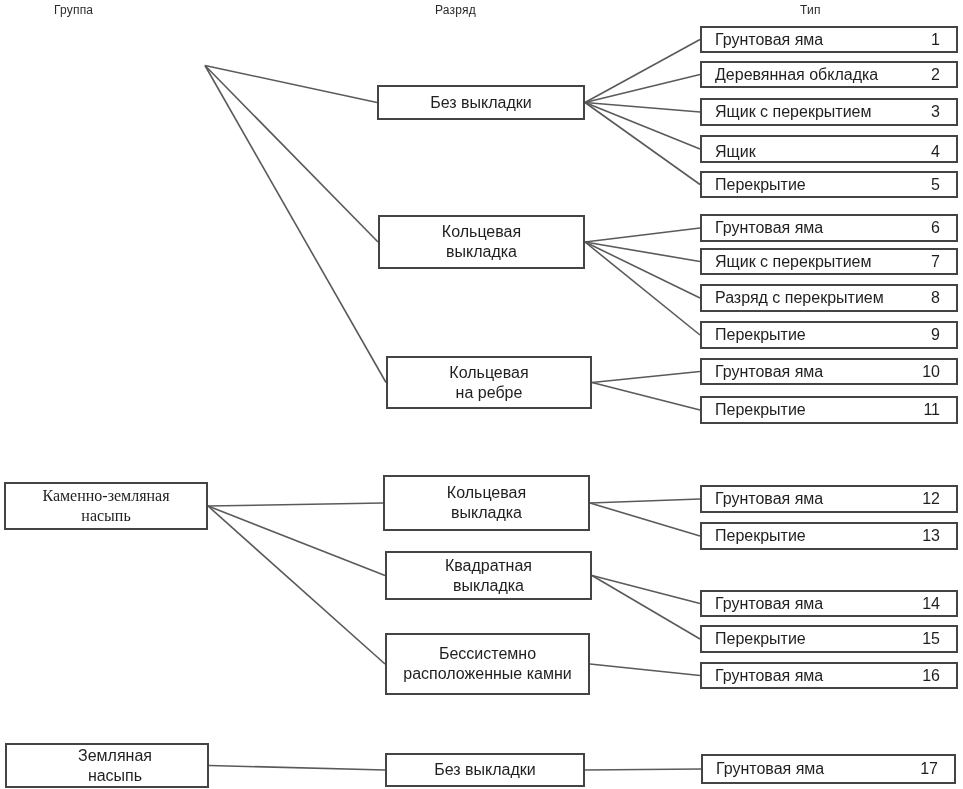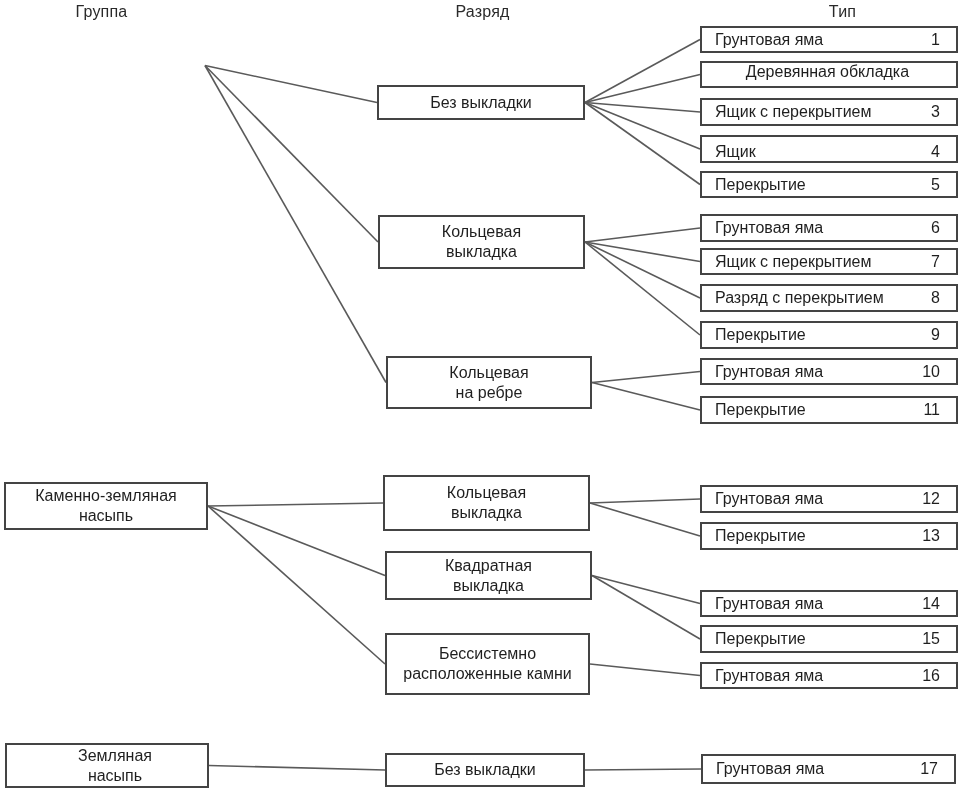--- a/index.html
+++ b/index.html
@@ -18,22 +18,21 @@
   #connector-svg {
     position: absolute;
     left: 0;
     top: 0;
     z-index: 0;
     pointer-events: none;
   }
   .col-header {
     position: absolute;
     z-index: 1;
-    text-align: center;
-    font-size: 16px;
+    font-size: 12px;
     color: var(--heading, #2a2a2a);
     letter-spacing: 0.2px;
   }
   .box {
     position: absolute;
     z-index: 1;
     box-sizing: border-box;
     background: #ffffff;
     border: 2px solid var(--border, #444444);
     color: var(--text, #1f1f1f);
@@ -86,21 +85,21 @@
       <line x1="592" y1="575.5" x2="700" y2="639" stroke="#5a5a5a" stroke-width="1.6"></line>
       <line x1="590" y1="664" x2="700" y2="675.5" stroke="#5a5a5a" stroke-width="1.6"></line>
       <line x1="209" y1="765.5" x2="385" y2="770" stroke="#5a5a5a" stroke-width="1.6"></line>
       <line x1="585" y1="770" x2="701" y2="769" stroke="#5a5a5a" stroke-width="1.6"></line>
     </svg>
 
   <div class="col-header" style="left:54px;top:3px;width:95px;">Группа</div>
   <div class="col-header" style="left:435px;top:3px;width:95px;">Разряд</div>
   <div class="col-header" style="left:800px;top:3px;width:85px;">Тип</div>
 
-  <div class="box center-box" style="left:4px;top:482px;width:204px;height:48px;">Каменно-земляная
+  <div class="box center-box" style="left:4px;top:482px;width:204px;height:48px;font-family:Liberation Serif, serif;">Каменно-земляная
 насыпь</div>
   <div class="box center-box" style="left:5px;top:743px;width:204px;height:45px;padding-left:16px;">Земляная
 насыпь</div>
 
   <div class="box center-box" style="left:377px;top:85px;width:208px;height:35px;">Без выкладки</div>
   <div class="box center-box" style="left:378px;top:215px;width:207px;height:54px;">Кольцевая
 выкладка</div>
   <div class="box center-box" style="left:386px;top:356px;width:206px;height:53px;">Кольцевая
 на ребре</div>
   <div class="box center-box" style="left:383px;top:475px;width:207px;height:56px;">Кольцевая
@@ -108,21 +107,21 @@
   <div class="box center-box" style="left:385px;top:551px;width:207px;height:49px;">Квадратная
 выкладка</div>
   <div class="box center-box" style="left:385px;top:633px;width:205px;height:62px;text-align:center;">Бессистемно
 расположенные камни</div>
   <div class="box center-box" style="left:385px;top:753px;width:200px;height:34px;">Без выкладки</div>
 
   <div class="box type-box" style="left:700px;top:26px;width:258px;height:27px;">
     <span class="t-label">Грунтовая яма</span>
     <span class="t-num">1</span>
   </div>
-  <div class="box type-box" style="left:700px;top:61px;width:258px;height:27px;flex-direction:column;">
+  <div class="box type-box" style="left:700px;top:61px;width:258px;height:27px;">
     <span class="t-label">Деревянная обкладка</span>
     <span class="t-num">2</span>
   </div>
   <div class="box type-box" style="left:700px;top:98px;width:258px;height:28px;">
     <span class="t-label">Ящик с перекрытием</span>
     <span class="t-num">3</span>
   </div>
   <div class="box type-box" style="left:700px;top:135px;width:258px;height:28px;align-items:flex-end;">
     <span class="t-label">Ящик</span>
     <span class="t-num">4</span>

